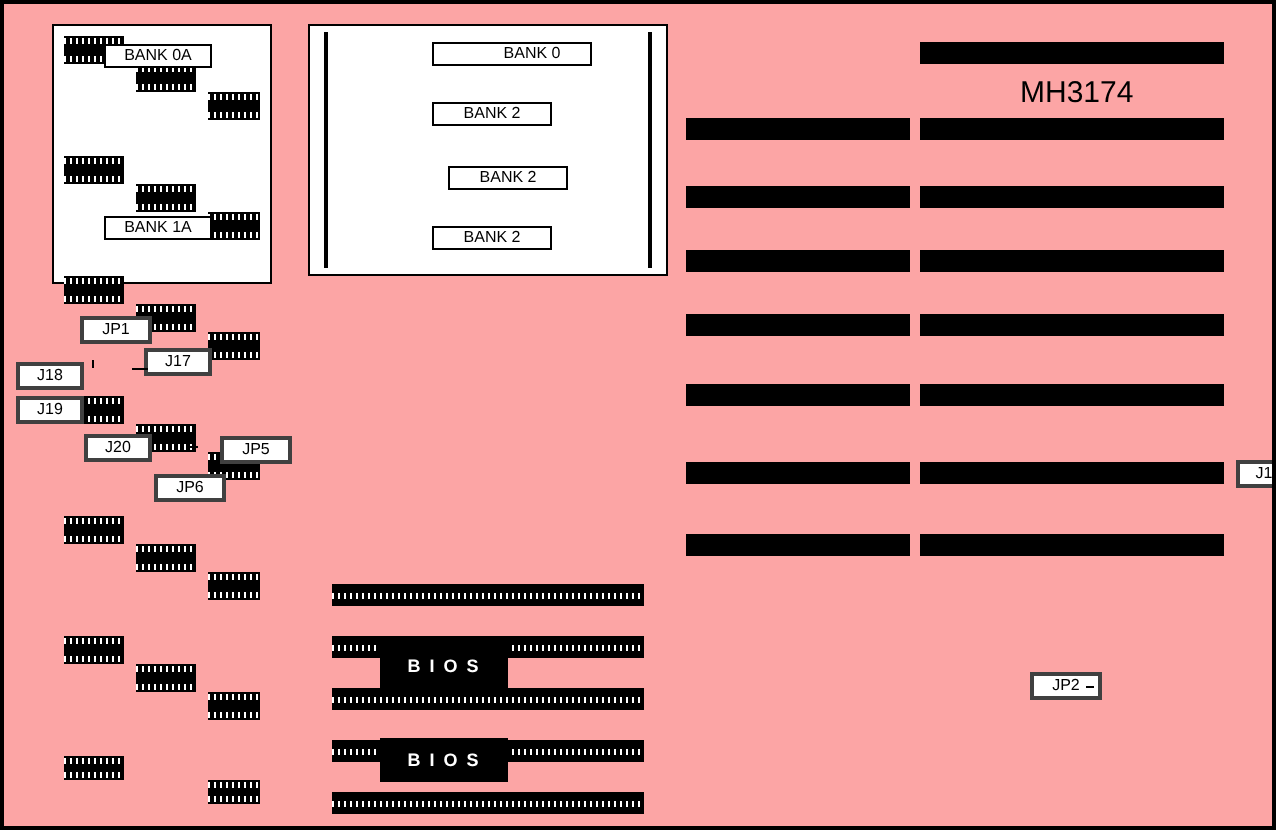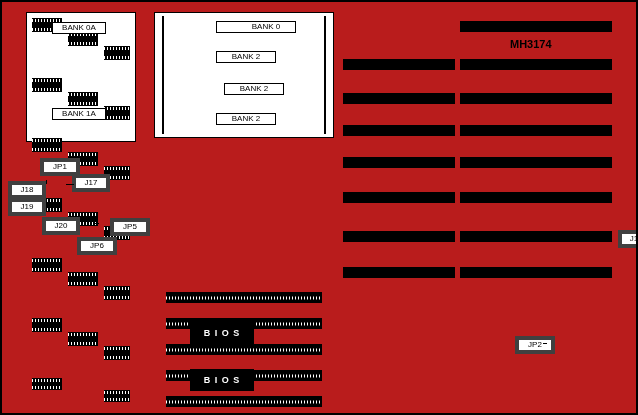--- a/index.html
+++ b/index.html
@@ -1,36 +1,36 @@
 <!DOCTYPE html>
 <html><head>
 <meta charset="utf-8">
 <style>
   html,body{margin:0;padding:0;background:#ffffff;}
   body{font-family:"Liberation Sans",sans-serif;}
-  #board{position:relative;width:638px;height:415px;background:#b91c1c;border:2px solid #000;box-sizing:border-box;overflow:hidden;}
+  #board{position:relative;width:638px;height:415px;background:#fca5a5;border:2px solid #000;box-sizing:border-box;overflow:hidden;}
   .abs{position:absolute;box-sizing:border-box;font-weight:bold;}
   
   .slot{background:#000000;}
   
   .bankbox{background:#ffffff;border:1px solid #000;}
   .banklabel{position:absolute;background:#ffffff;border:1px solid #000;font-size:8px;line-height:10px;text-align:center;color:#000;padding:0 2px;white-space:nowrap;}
   
   .simm{background:#000000;position:relative;overflow:hidden;}
   .simm::before{content:"";position:absolute;left:0;top:50%;transform:translateY(-50%);width:100%;height:3px;
      background:repeating-linear-gradient(to right,#ffffff 0 1px,#000000 1px 3px);}
   
   .dip{background:#000000;position:relative;overflow:hidden;}
   .dip::before{content:"";position:absolute;left:0;top:1px;width:100%;height:3px;
      background:repeating-linear-gradient(to right,#ffffff 0 1px,#000000 1px 3px);}
   .dip::after{content:"";position:absolute;left:0;bottom:1px;width:100%;height:3px;
      background:repeating-linear-gradient(to right,#ffffff 0 1px,#000000 1px 3px);}
-  .label{position:absolute;background:#ffffff;border:4px solid #404040;font-size:8px;line-height:10px;color:#000;text-align:center;padding:0 2px;white-space:nowrap;}
+  .label{position:absolute;background:#ffffff;border:2px solid #404040;font-size:8px;line-height:10px;color:#000;text-align:center;padding:0 2px;white-space:nowrap;}
   .chip{background:#000000;color:#ffffff;font-size:9px;display:flex;align-items:center;justify-content:center;letter-spacing:1px;}
-  .plaintext{position:absolute;font-size:11px;color:#000;white-space:nowrap;font-weight:bold;}
+  .plaintext{position:absolute;font-size:15px;color:#000;white-space:nowrap;}
   .line{background:#000;}
 </style>
 </head>
 <body>
 
 <div id="board">
 
   <div class="abs bankbox" style="left:24px;top:10px;width:110px;height:130px;"></div>
 
   <div class="abs dip" style="left:30px;top:16px;width:30px;height:14px;"></div>

